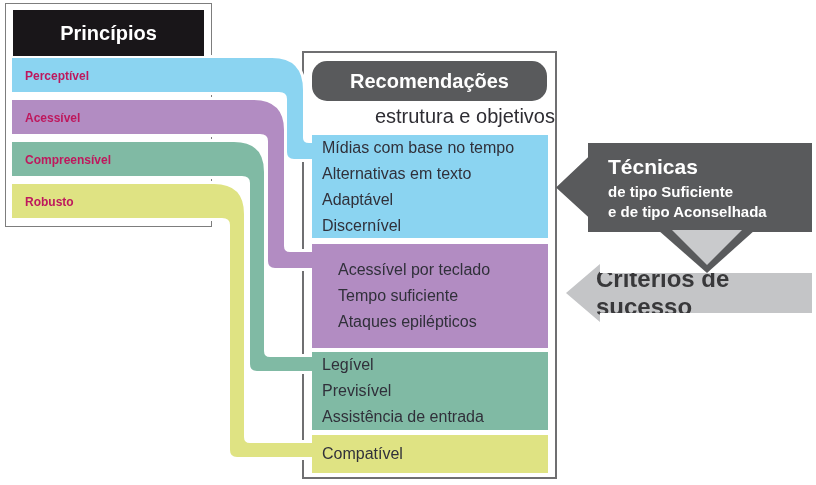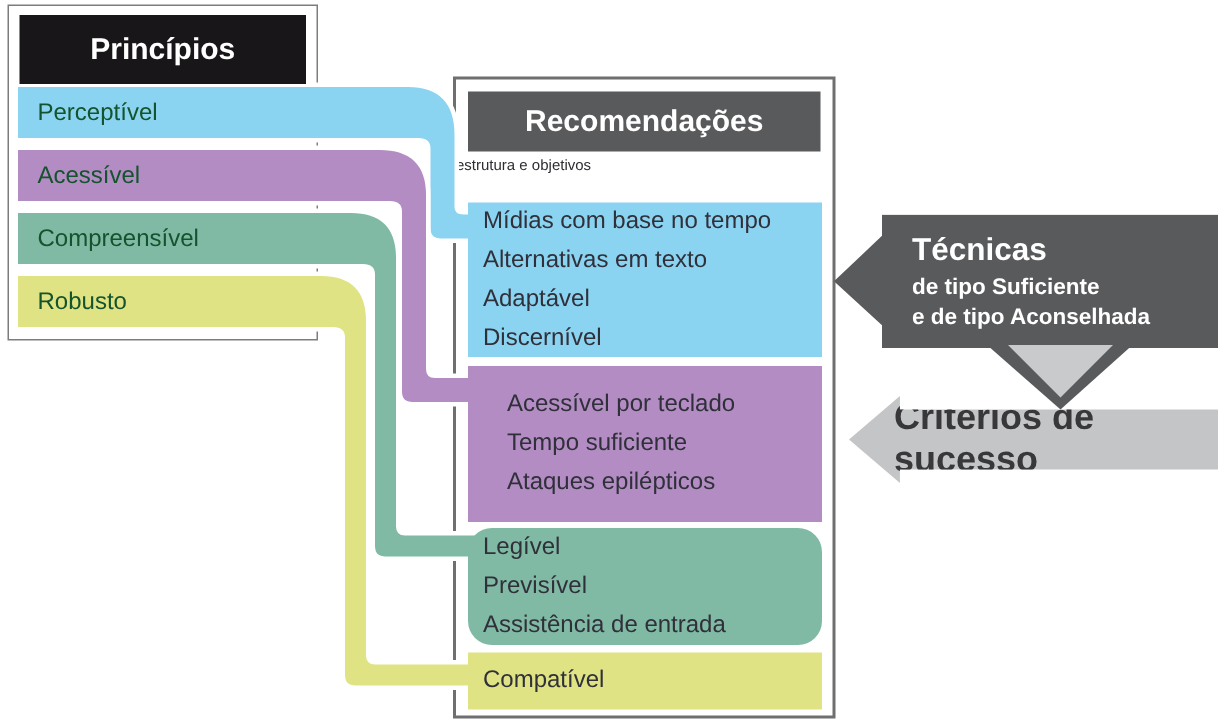--- a/index.html
+++ b/index.html
@@ -7,32 +7,32 @@
     position:relative;width:816px;height:485px;background:#fff;overflow:hidden;
     font-family:"Liberation Sans","DejaVu Sans",sans-serif;
   }
   
   .p-box{position:absolute;left:5px;top:3px;width:207px;height:224px;
          background:#fff;border:1.5px solid #7d7d7d;box-sizing:border-box;}
   .p-header{position:absolute;left:7px;top:6px;width:191px;height:46px;
             display:flex;align-items:center;justify-content:center;
             color:#fff;font-size:20px;font-weight:bold;z-index:4;}
   .p-label{position:absolute;left:19px;width:185px;height:34px;line-height:34px;
-           font-size:16px;font-weight:normal;color:#14532d;z-index:4;}
+           font-size:12px;font-weight:bold;color:#be185d;z-index:4;}
   
   .wires{position:absolute;left:0;top:0;z-index:2;}
   .wires path{stroke:#ffffff;stroke-width:6;paint-order:stroke;stroke-linejoin:round;}
   
   .r-box{position:absolute;left:302px;top:51px;width:255px;height:428px;
          background:#fff;border:2px solid #6f6f71;box-sizing:border-box;}
   .r-header{position:absolute;left:8px;top:8px;width:235px;height:40px;
             display:flex;align-items:center;justify-content:center;
             color:#fff;font-size:20px;font-weight:bold;}
-  .r-subtitle{position:absolute;left:0;top:52px;width:100%;text-align:left;
-              font-size:10px;color:#2e2d33;}
+  .r-subtitle{position:absolute;left:0;top:52px;width:100%;text-align:right;
+              font-size:20px;color:#2e2d33;}
   .r-block{position:absolute;left:8px;width:236px;z-index:3;
            display:flex;flex-direction:column;justify-content:center;
            box-sizing:border-box;padding-left:10px;}
   .r-block div{font-size:16px;line-height:26px;color:#30303a;}
   .blk-blue{top:82px;height:103px;}
   .blk-purple{top:191px;height:104px;padding-left:26px;}
   .blk-green{top:299px;height:78px;}
   .blk-yellow{top:382px;height:38px;}
   
   .tech-arrow{position:absolute;left:556px;top:143px;width:256px;height:89px;
@@ -64,37 +64,37 @@
              Q 287 159 287 152 V 99 Q 287 92 279 92 H 12 Z" fill="#8bd4f1"></path>
     <path d="M 12 100 H 253 Q 284 100 284 130 V 246 Q 284 252 290 252 H 320 V 268 H 275
              Q 268 268 268 261 V 141 Q 268 134 260 134 H 12 Z" fill="#b28cc2"></path>
     <path d="M 12 142 H 234 Q 264 142 264 172 V 351 Q 264 357 270 357 H 320 V 371 H 257
              Q 250 371 250 364 V 183 Q 250 176 242 176 H 12 Z" fill="#80baa4"></path>
     <path d="M 12 184 H 214 Q 244 184 244 214 V 437 Q 244 443 250 443 H 320 V 457 H 237
              Q 230 457 230 450 V 225 Q 230 218 222 218 H 12 Z" fill="#dfe383"></path>
   </svg>
 
   <div class="r-box">
-    <div class="r-header" style="background-color: rgb(89, 90, 92);">Recomendações</div>
+    <div class="r-header" style="background-color: rgb(89, 90, 92); border-radius: 15px;">Recomendações</div>
     <div class="r-subtitle">estrutura e objetivos</div>
 
     <div class="r-block blk-blue" style="background-color: rgb(139, 212, 241);">
       <div>Mídias com base no tempo</div>
       <div>Alternativas em texto</div>
       <div>Adaptável</div>
       <div>Discernível</div>
     </div>
 
     <div class="r-block blk-purple" style="background-color: rgb(178, 140, 194);">
       <div>Acessível por teclado</div>
       <div>Tempo suficiente</div>
       <div>Ataques epilépticos</div>
     </div>
 
-    <div class="r-block blk-green" style="background-color: rgb(128, 186, 164); border-radius: 16px;">
+    <div class="r-block blk-green" style="background-color: rgb(128, 186, 164);">
       <div>Legível</div>
       <div>Previsível</div>
       <div>Assistência de entrada</div>
     </div>
 
     <div class="r-block blk-yellow" style="background-color: rgb(223, 227, 131);">
       <div>Compatível</div>
     </div>
   </div>
 

